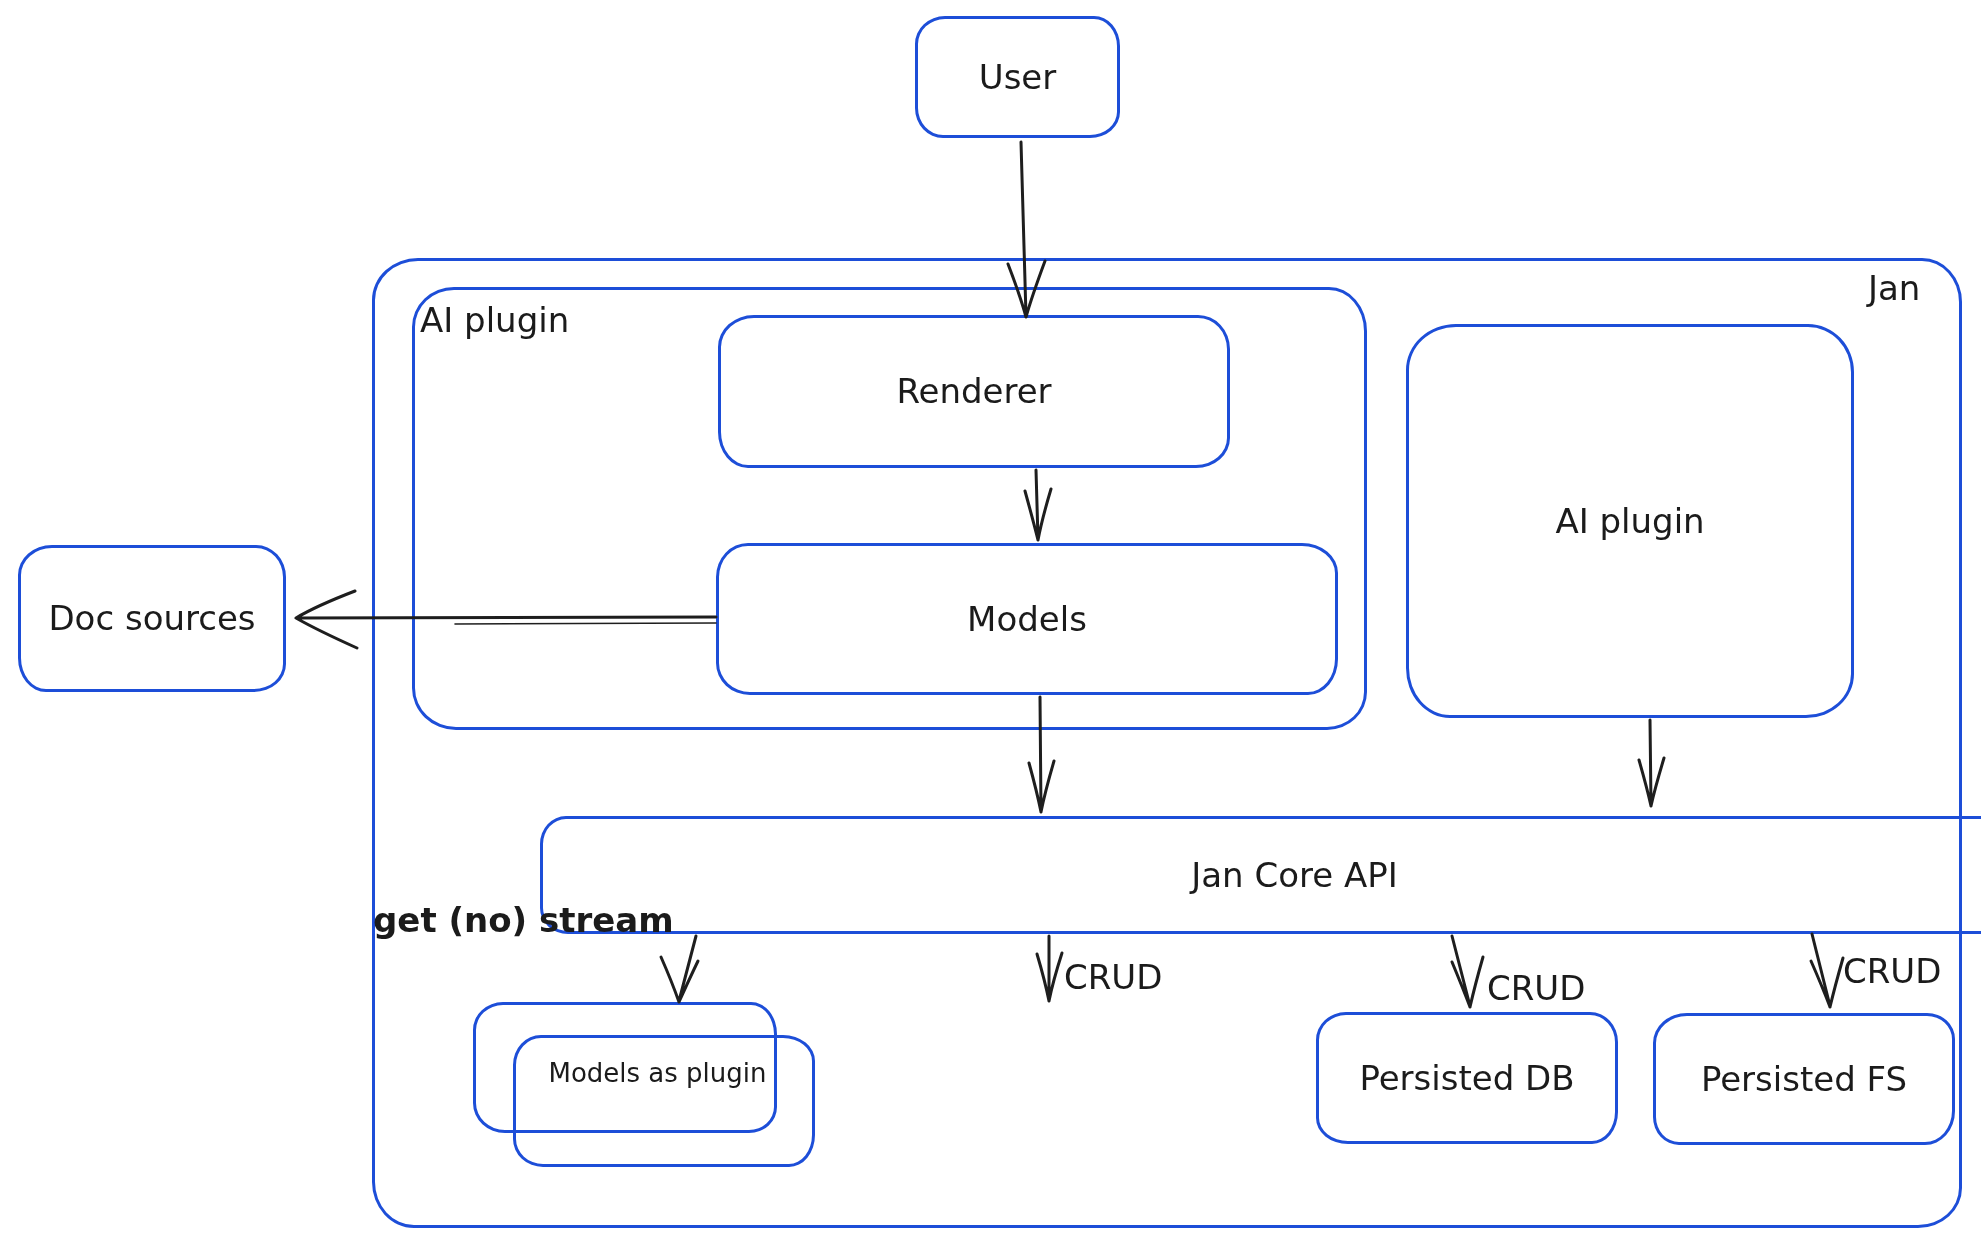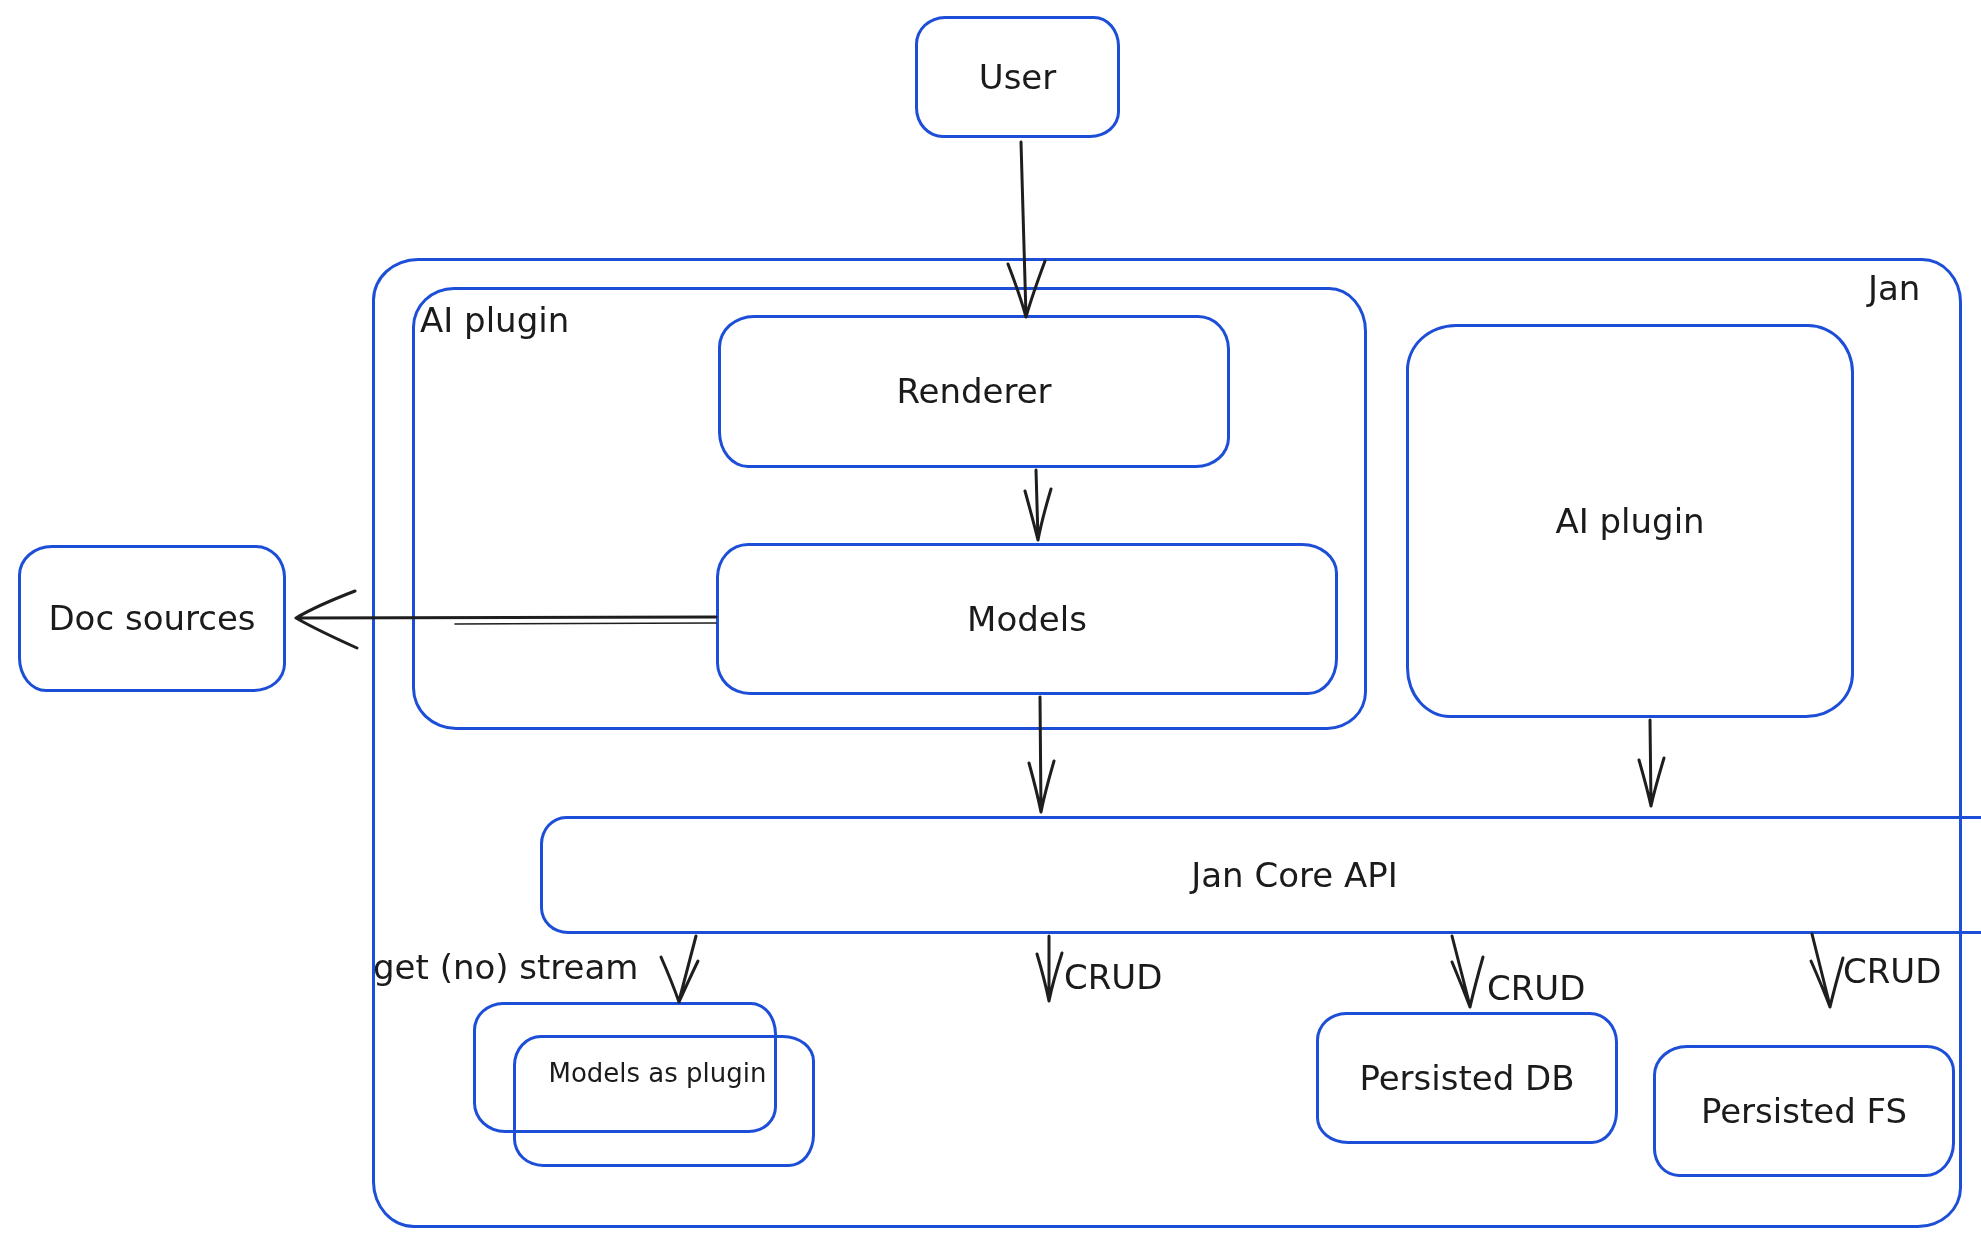--- a/index.html
+++ b/index.html
@@ -61,25 +61,25 @@
                border-radius: 28px 32px 26px 30px / 30px 26px 32px 28px; }
   .models-label { position: absolute; left: 540px; top: 1050px; width: 235px;
                text-align: center; font-size: 26px; line-height: 46px; }
 
   .vectordb  { left: 903px; top: 1007px; width: 305px; height: 135px;
                border-radius: 30px 26px 30px 28px / 28px 30px 26px 30px; }
   .vectordb .label { width: 260px; line-height: 46px; }
   .pdb       { left: 1316px; top: 1012px; width: 302px; height: 132px;
                border-radius: 30px 28px 26px 32px / 28px 30px 32px 26px; }
   .pfs       { left: 1653px; top: 1013px; width: 302px; height: 132px;
-               border-radius: 34px 28px 30px 26px / 30px 26px 34px 28px; margin-top: 32px; }
+               border-radius: 34px 28px 30px 26px / 30px 26px 34px 28px; }
 
   
   .user-flow-label { left: 1040px; top: 150px; line-height: 46px; }
-  .get-no-stream   { left: 373px;  top: 947px; }
+  .get-no-stream   { left: 373px;  top: 900px; font-weight: bold; }
   .crud-vectordb   { left: 1064px; top: 957px; }
   .crud-pdb        { left: 1487px; top: 968px; }
   .crud-pfs        { left: 1843px; top: 951px; }
 
   
   .connectors {
     position: absolute;
     left: 0; top: 0;
     width: 1981px; height: 1246px;
     pointer-events: none;

